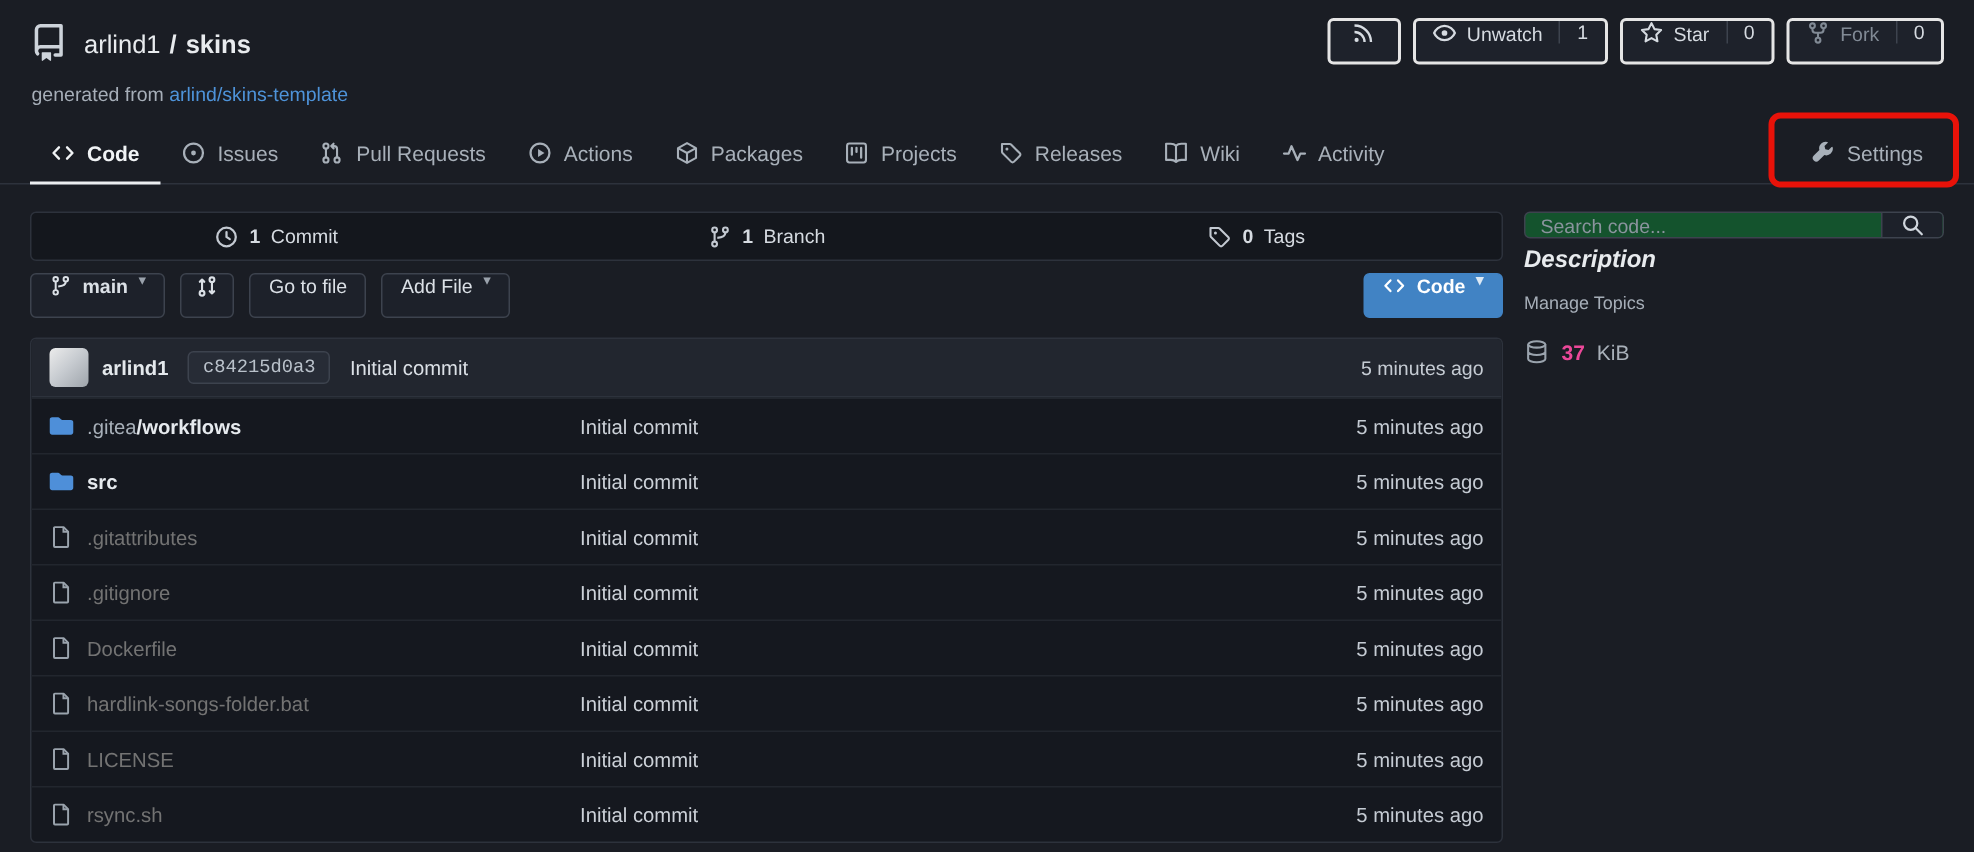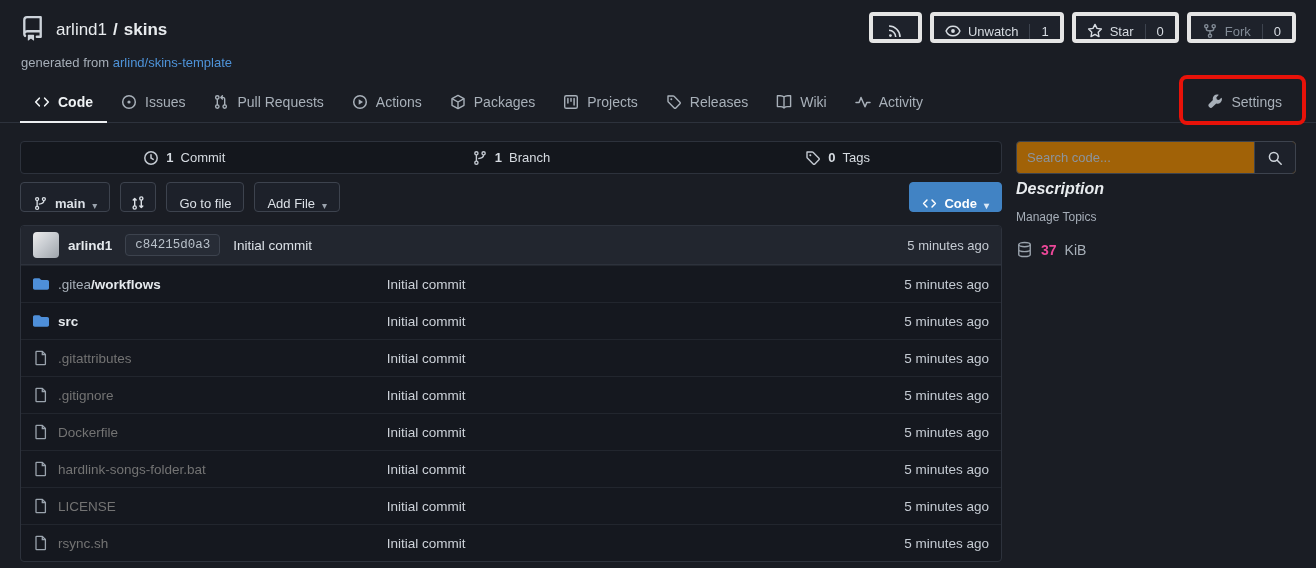--- a/index.html
+++ b/index.html
@@ -17,21 +17,21 @@
   .top { padding:14px 20px 0 20px; position:relative; }
   .title-row { display:flex; align-items:center; gap:11px; height:32px; }
   .repo-icon { color:#cdd3da; }
   .repo-title { font-size:17px; color:#e8ebee; display:flex; gap:6px; align-items:baseline; }
   .repo-title .owner { font-weight:400; }
   .repo-title .sep, .repo-title .name { font-weight:700; }
   .gen-line { margin:9px 0 0 1px; font-size:13px; color:#a6aeb8; }
   .gen-line a { color:#4e93d9; text-decoration:none; }
 
   .repo-actions { position:absolute; top:12px; right:20px; display:flex; gap:8px; }
-  .act-group { display:flex; align-items:flex-end; height:31px; border:4px solid #e5e5e5;
+  .act-group { display:flex; align-items:flex-start; height:31px; border:2px solid #e5e5e5;
                border-radius:4px; overflow:hidden; background:#1e222b; }
   .act-btn { display:flex; align-items:center; gap:7px; padding:0 11px; color:#d6dbe1;
              font-size:13px; cursor:pointer; }
   .act-count { display:flex; align-items:center; padding:0 11px; border-left:1px solid #3d434e;
                color:#d6dbe1; font-size:13px; cursor:pointer; }
   .act-btn.muted, .act-btn.muted svg { color:#818a95; }
   .rss-btn { width:45px; justify-content:center; }
 
   
   .tabbar { margin-top:12px; padding:0 20px; display:flex; align-items:stretch;
@@ -51,21 +51,21 @@
   .sidebar { width:280px; flex:none; }
 
   .stats { display:flex; height:33px; border:1px solid #2d323c; border-radius:4px;
            background:#14171d; margin-bottom:8px; }
   .stat { flex:1; display:flex; align-items:center; justify-content:center; gap:7px;
           color:#d6dbe1; cursor:pointer; }
   .stat b { font-weight:700; }
   .stat svg { color:#c3c9d1; }
 
   .toolbar { display:flex; align-items:center; gap:10px; margin-bottom:13px; }
-  .btn { height:30px; display:inline-flex; align-items:flex-end; gap:7px; padding:0 12px;
+  .btn { height:30px; display:inline-flex; align-items:flex-start; gap:7px; padding:0 12px;
          background:#1d212a; border:1px solid #3d434e; border-radius:4px; color:#dbe0e6;
          font-size:13px; cursor:pointer; white-space:nowrap; }
   .btn b { font-weight:700; }
   .btn.icon-only { padding:0 9px; }
   .caret { font-size:10px; color:#9aa2ac; line-height:1; }
   .spacer { flex:1; }
   .btn.primary { background:#4183c4; border-color:#4183c4; color:#fff; font-weight:600; }
   .btn.primary .caret { color:#dce9f5; }
 
   
@@ -87,22 +87,22 @@
   .col-name { flex:0 0 37%; display:flex; align-items:center; gap:9px; min-width:0; }
   .col-name .prefix { color:#a8b0b9; }
   .col-name .fname { color:#737373; }
   .file-row.folder .fname { font-weight:700; color:#e6eaee; }
   .col-msg { flex:1; color:#ccd1d8; }
   .col-time { color:#c5cbd3; text-align:right; }
   .folder-ico { color:#4e8fd9; }
   .file-ico { color:#9aa3ad; }
 
   
-  .search-box { display:flex; height:33px; border:1px solid #3d434e; border-radius:4px;
-                overflow:hidden; background:#a16207; }
+  .search-box { display:flex; height:18px; border:1px solid #3d434e; border-radius:4px;
+                overflow:hidden; background:#14532d; }
   .search-box input { flex:1; background:transparent; border:none; outline:none; color:#dbe0e6;
                       padding:0 10px; font-size:13px; font-family:"Liberation Sans", sans-serif; }
   .search-box input::placeholder { color:#8b949e; }
   .search-btn { width:41px; border-left:1px solid #3d434e; display:flex; align-items:center;
                 justify-content:center; color:#cfd5dc; background:#1d212a; cursor:pointer; }
   .desc-title { font-size:16px; font-weight:700; color:#e8ebee; margin:6px 0 11px;font-style:italic; }
   .desc-text { font-size:14px; color:#a8b0b9; margin-bottom:21px; }
   .manage-topics { font-size:12px; color:#a6aeb8; margin-bottom:17px; cursor:pointer; display:inline-block; }
   .size-row { display:flex; align-items:center; gap:8px; color:#a8b0b9; font-size:14px; }
   .size-row svg { color:#9aa3ad; }

